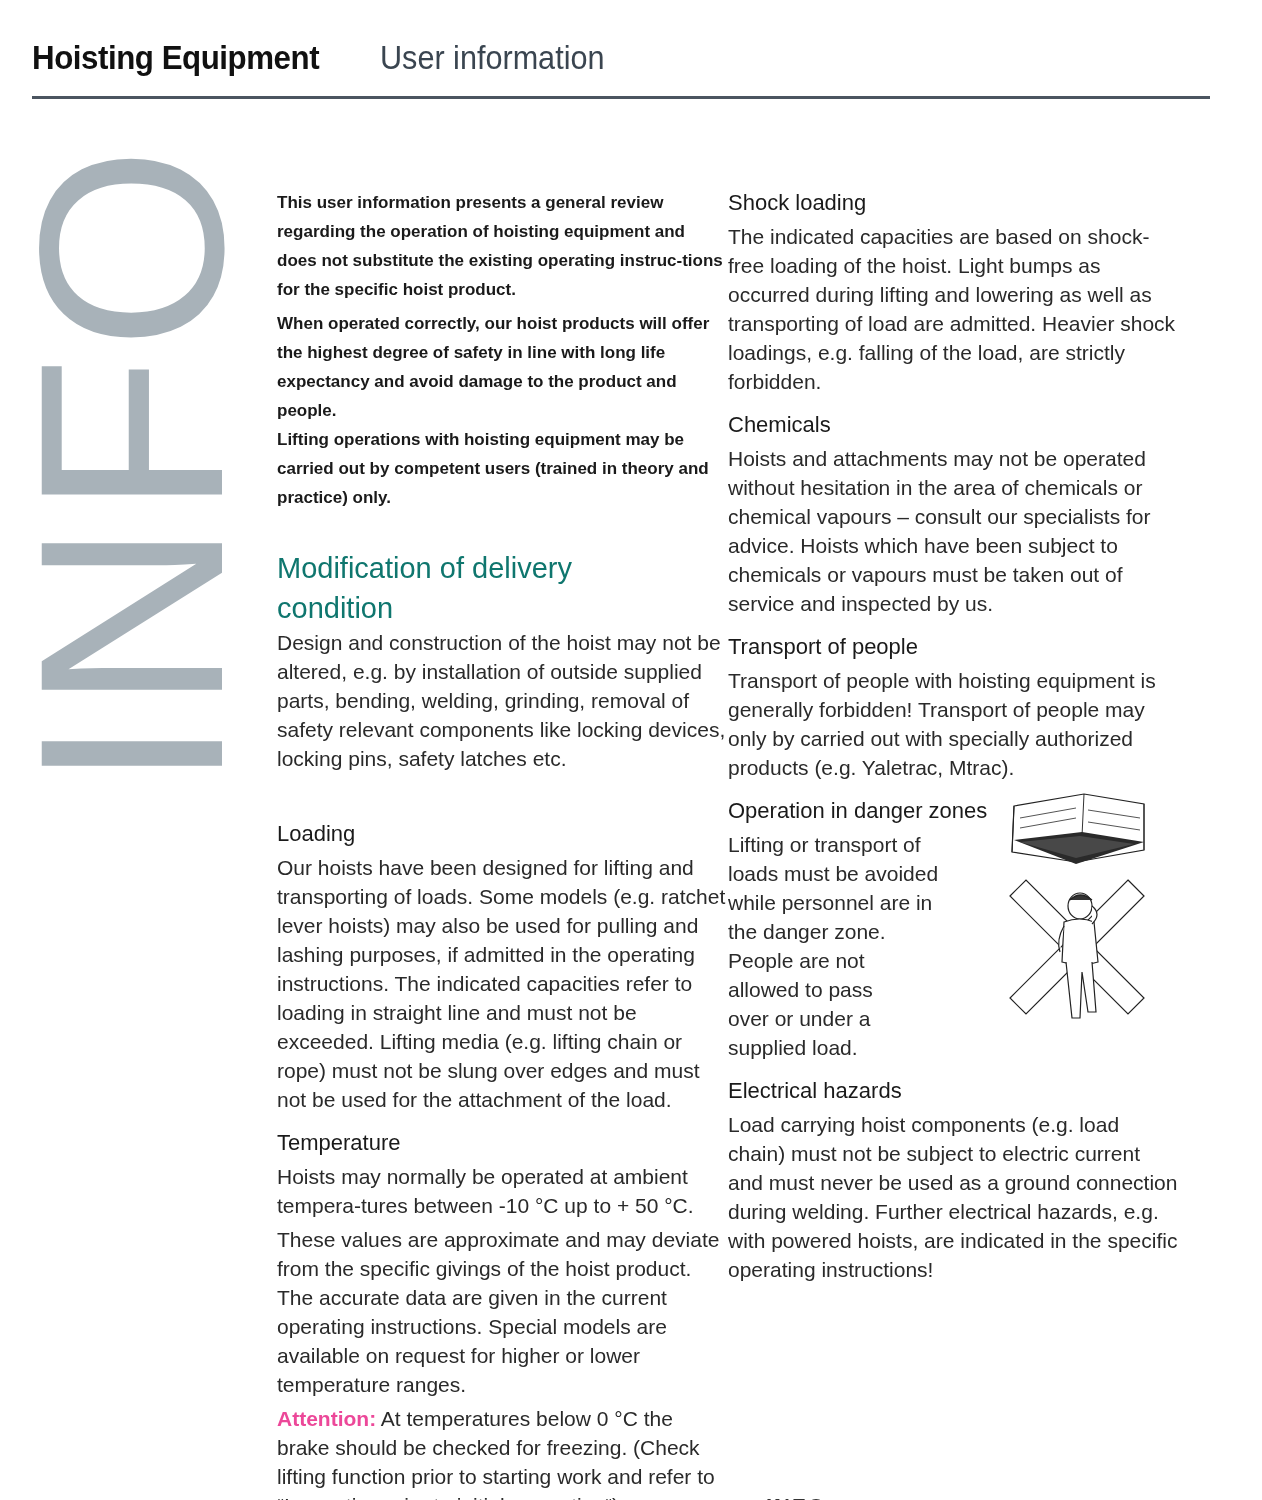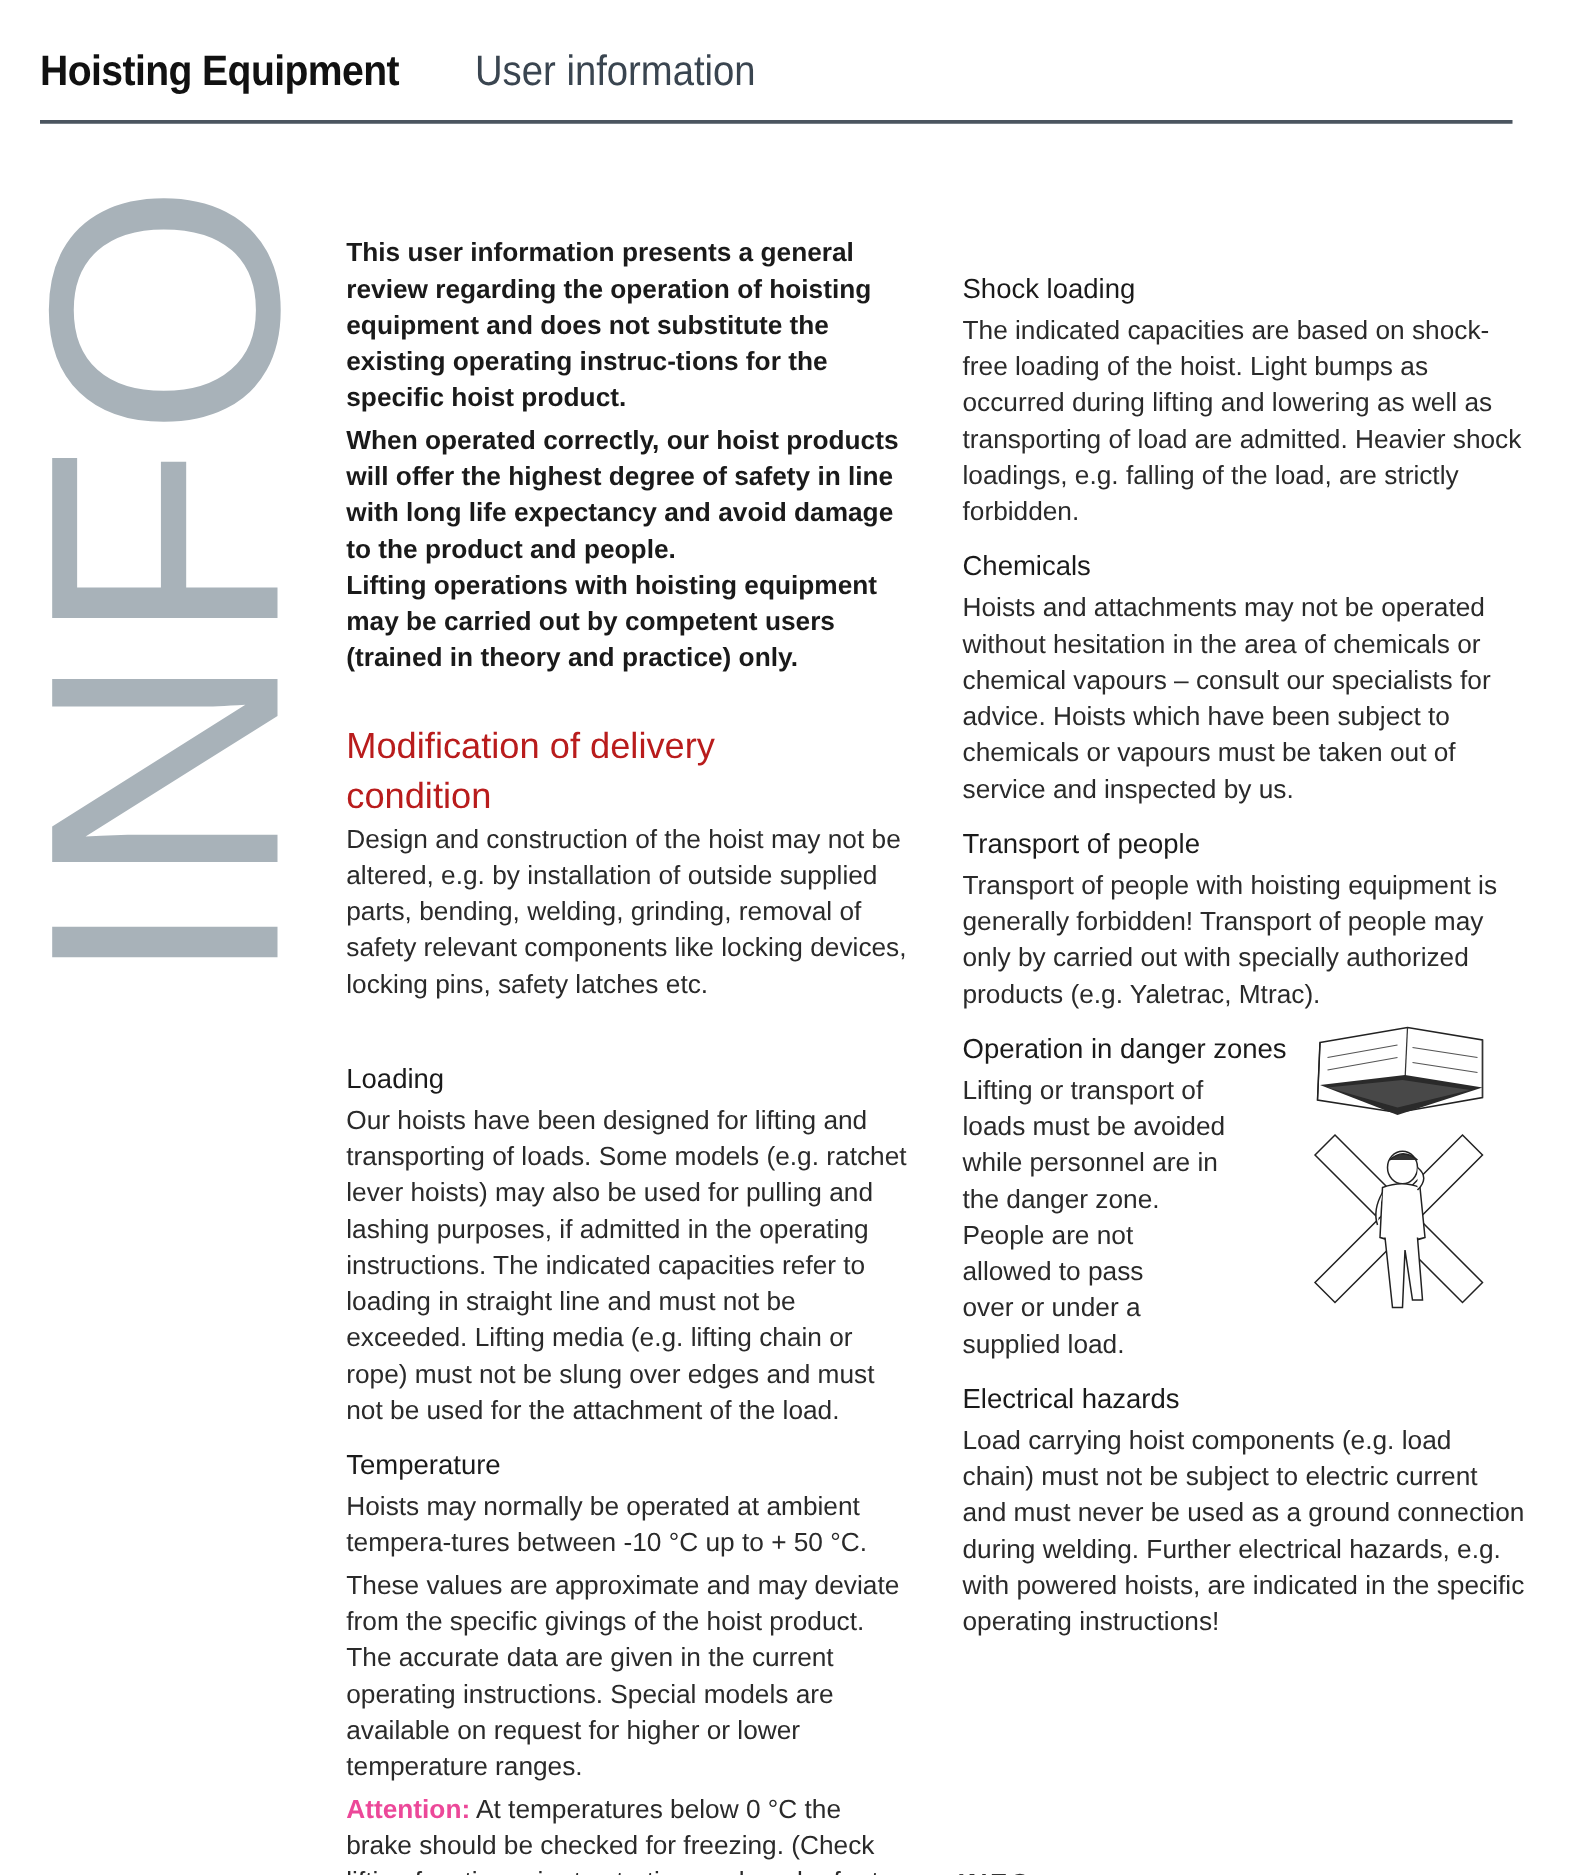--- a/index.html
+++ b/index.html
@@ -5,25 +5,25 @@
   html, body { margin: 0; padding: 0; background: #ffffff; }
   body { width: 1262px; height: 1500px; position: relative; overflow: hidden; font-family: "Liberation Sans", sans-serif; color: #1c1c1c; }
   .header { position: absolute; left: 32px; top: 38px; width: 1178px; }
   .header .t1 { font-size: 34px; font-weight: bold; color: #111; letter-spacing: -0.5px; font-stretch: condensed; display: inline-block; transform: scaleX(0.92); transform-origin: left; }
   .header .t2 { position: absolute; left: 348px; top: 0; font-size: 34px; color: #3a4550; transform: scaleX(0.9); transform-origin: left; font-weight: normal; }
   .rule { position: absolute; left: 32px; top: 96px; width: 1178px; height: 3px; background: #4b5560; }
   .info-vert { position: absolute; left: 32px; top: 185px; width: 200px; height: 560px; }
   .info-vert span { position: absolute; left: 100px; top: 280px; transform: translate(-50%, -50%) rotate(-90deg); font-size: 262px; font-weight: normal; color: #a8b2b9; letter-spacing: 6px; white-space: nowrap; line-height: 1; font-family: "Liberation Sans", sans-serif; }
   .col { position: absolute; top: 188px; }
   .col-left { left: 277px; width: 450px; }
-  .col-right { left: 770px; width: 450px; margin-top: 28px; }
+  .col-right { left: 728px; width: 450px; }
   p { margin: 0; font-size: 21px; line-height: 29px; color: #2a2a2a; }
-  .intro p { font-weight: bold; color: #1a1a1a; font-size: 21px; }
+  .intro p { font-weight: bold; color: #1a1a1a; font-size: 17px; }
   .gap { height: 5px; }
-  h2 { margin: 0; font-weight: normal; font-size: 29px; line-height: 40px; color: #b91c1c; }
+  h2 { margin: 0; font-weight: normal; font-size: 29px; line-height: 40px; color: #0f766e; }
   h3 { margin: 0; font-weight: normal; font-size: 22px; line-height: 30px; color: #1a1a1a; }
   .danger-wrap { position: relative; }
   .danger-text p { width: 260px; }
   .danger-illus { position: absolute; left: 278px; top: 0; width: 140px; height: 240px; }
   .footer-frag { position: absolute; left: 766px; top: 1494px; font-size: 22px; font-weight: bold; color: #333; letter-spacing: 2px; }
   b.att { font-weight: bold; color: #ec4899; }
 </style>
 </head>
 <body>
 

